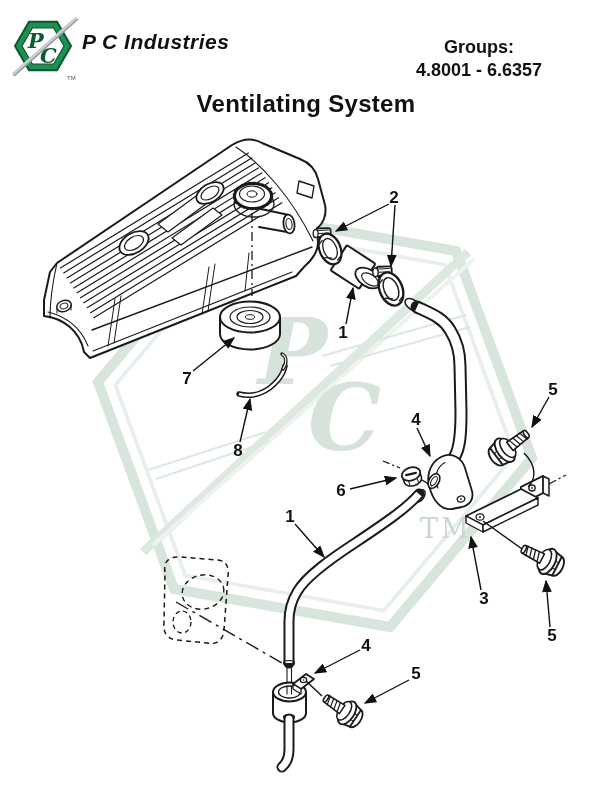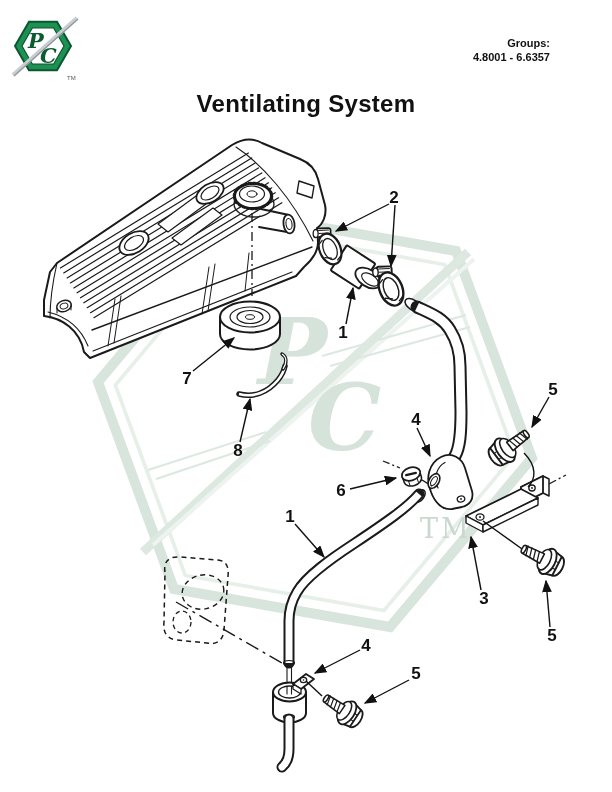--- a/index.html
+++ b/index.html
@@ -8,21 +8,21 @@
     background:#ffffff; overflow:hidden;
     font-family:"Liberation Sans", sans-serif; color:#111;
   }
   .logo { position:absolute; left:12px; top:13px; }
   .brand {
     position:absolute; left:82px; top:30px;
     font-size:21px; font-weight:bold; font-style:italic; letter-spacing:0.5px;
   }
   .groups {
     position:absolute; left:408px; top:36px; width:142px;
-    text-align:right; font-size:11px; font-weight:bold; line-height:1.3;
+    text-align:center; font-size:18px; font-weight:bold; line-height:1.3;
   }
   .title {
     position:absolute; left:0; top:90px; width:612px; margin:0;
     text-align:center; font-size:24px; font-weight:bold; letter-spacing:0.3px;
   }
   .diagram { position:absolute; left:0; top:0; }
   
   .ln { stroke:#1a1a1a; fill:none; stroke-linecap:round; }
   .fw { fill:#ffffff; stroke:#1a1a1a; stroke-linejoin:round; }
   .leader { stroke:#111111; stroke-width:1.4; fill:none; }
@@ -43,20 +43,21 @@
     <polygon points="52,33 41.5,51.2 20.5,51.2 10,33 20.5,14.8 41.5,14.8" fill="#ffffff" stroke="#0b5730" stroke-width="1.2"></polygon>
     <line x1="1" y1="62" x2="65" y2="5" stroke="#c7cdd1" stroke-width="4"></line>
     <line x1="2" y1="63" x2="66" y2="6" stroke="#8f979c" stroke-width="1.2"></line>
     <g class="logo-letter" fill="#0c5c31">
       <text x="16" y="35" font-size="21">P</text>
       <text x="28" y="50" font-size="21">C</text>
     </g>
     <text x="55" y="67" font-size="6" fill="#555">TM</text>
   </svg>
 
+  <div class="brand">P C Industries</div>
 
   <div class="groups">
     <div>Groups:</div>
     <div>4.8001 - 6.6357</div>
   </div>
 
   <h1 class="title">Ventilating System</h1>
 
   <svg class="diagram" width="612" height="792" viewBox="0 0 612 792">
     <defs>

